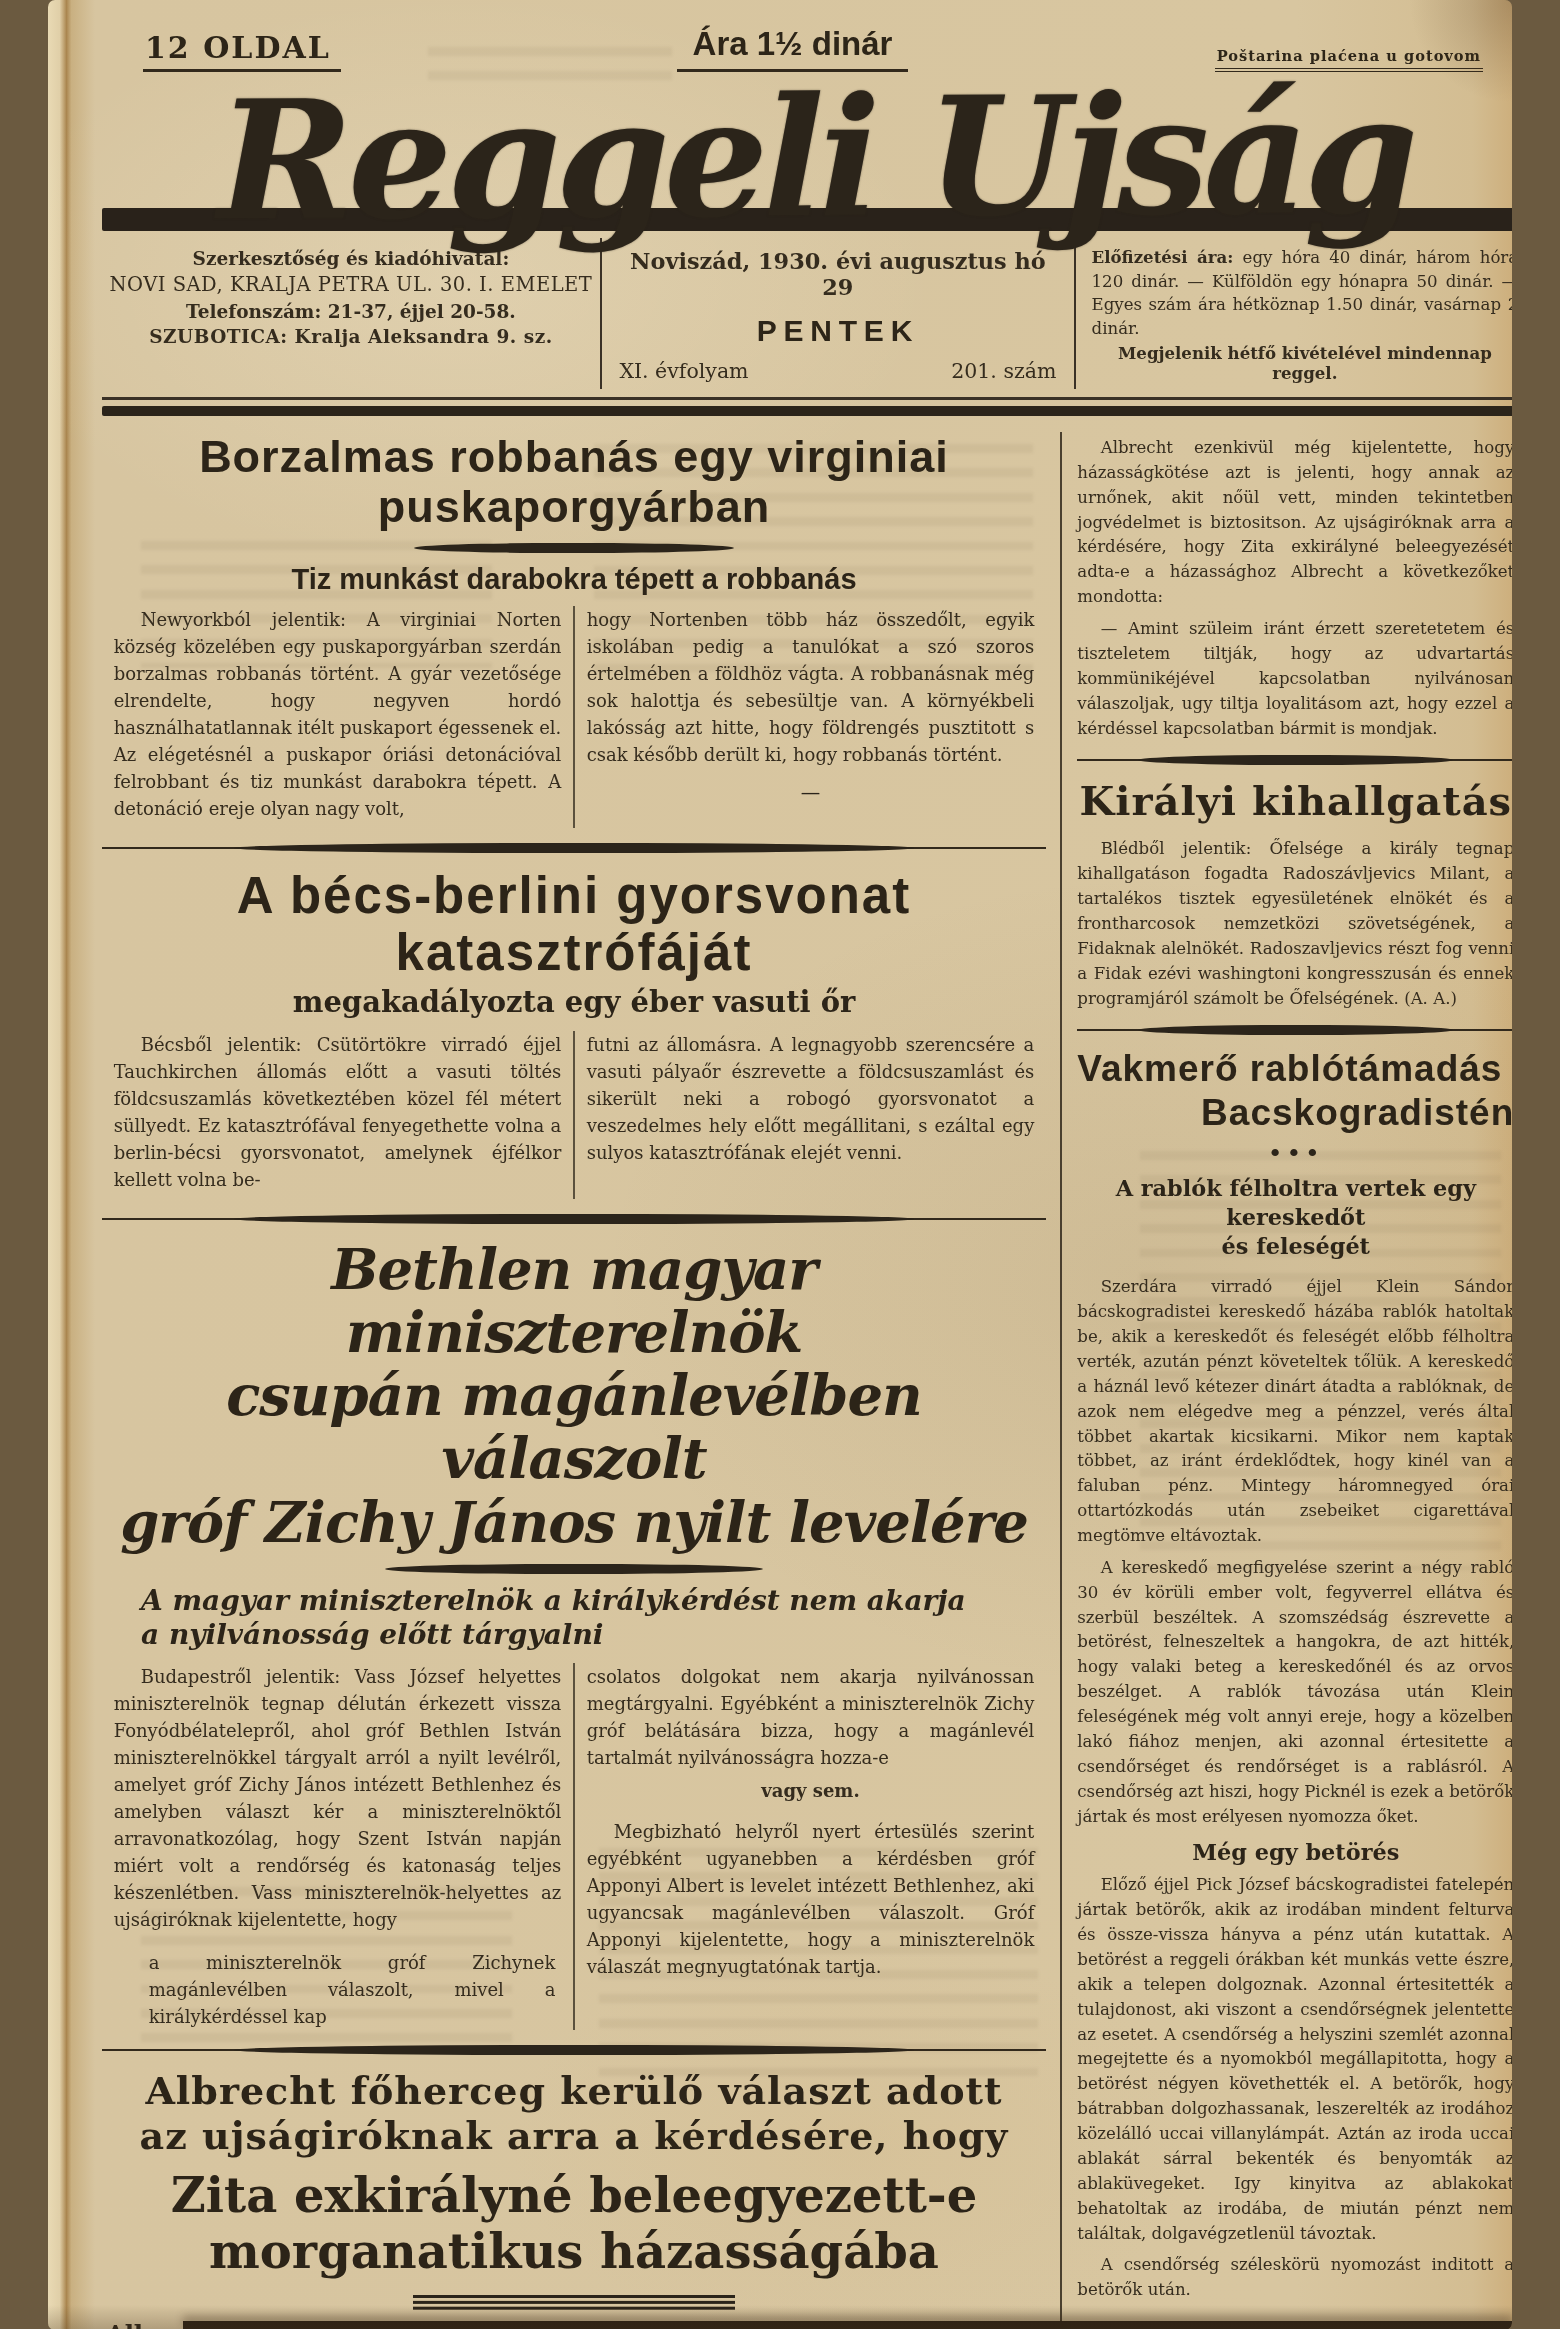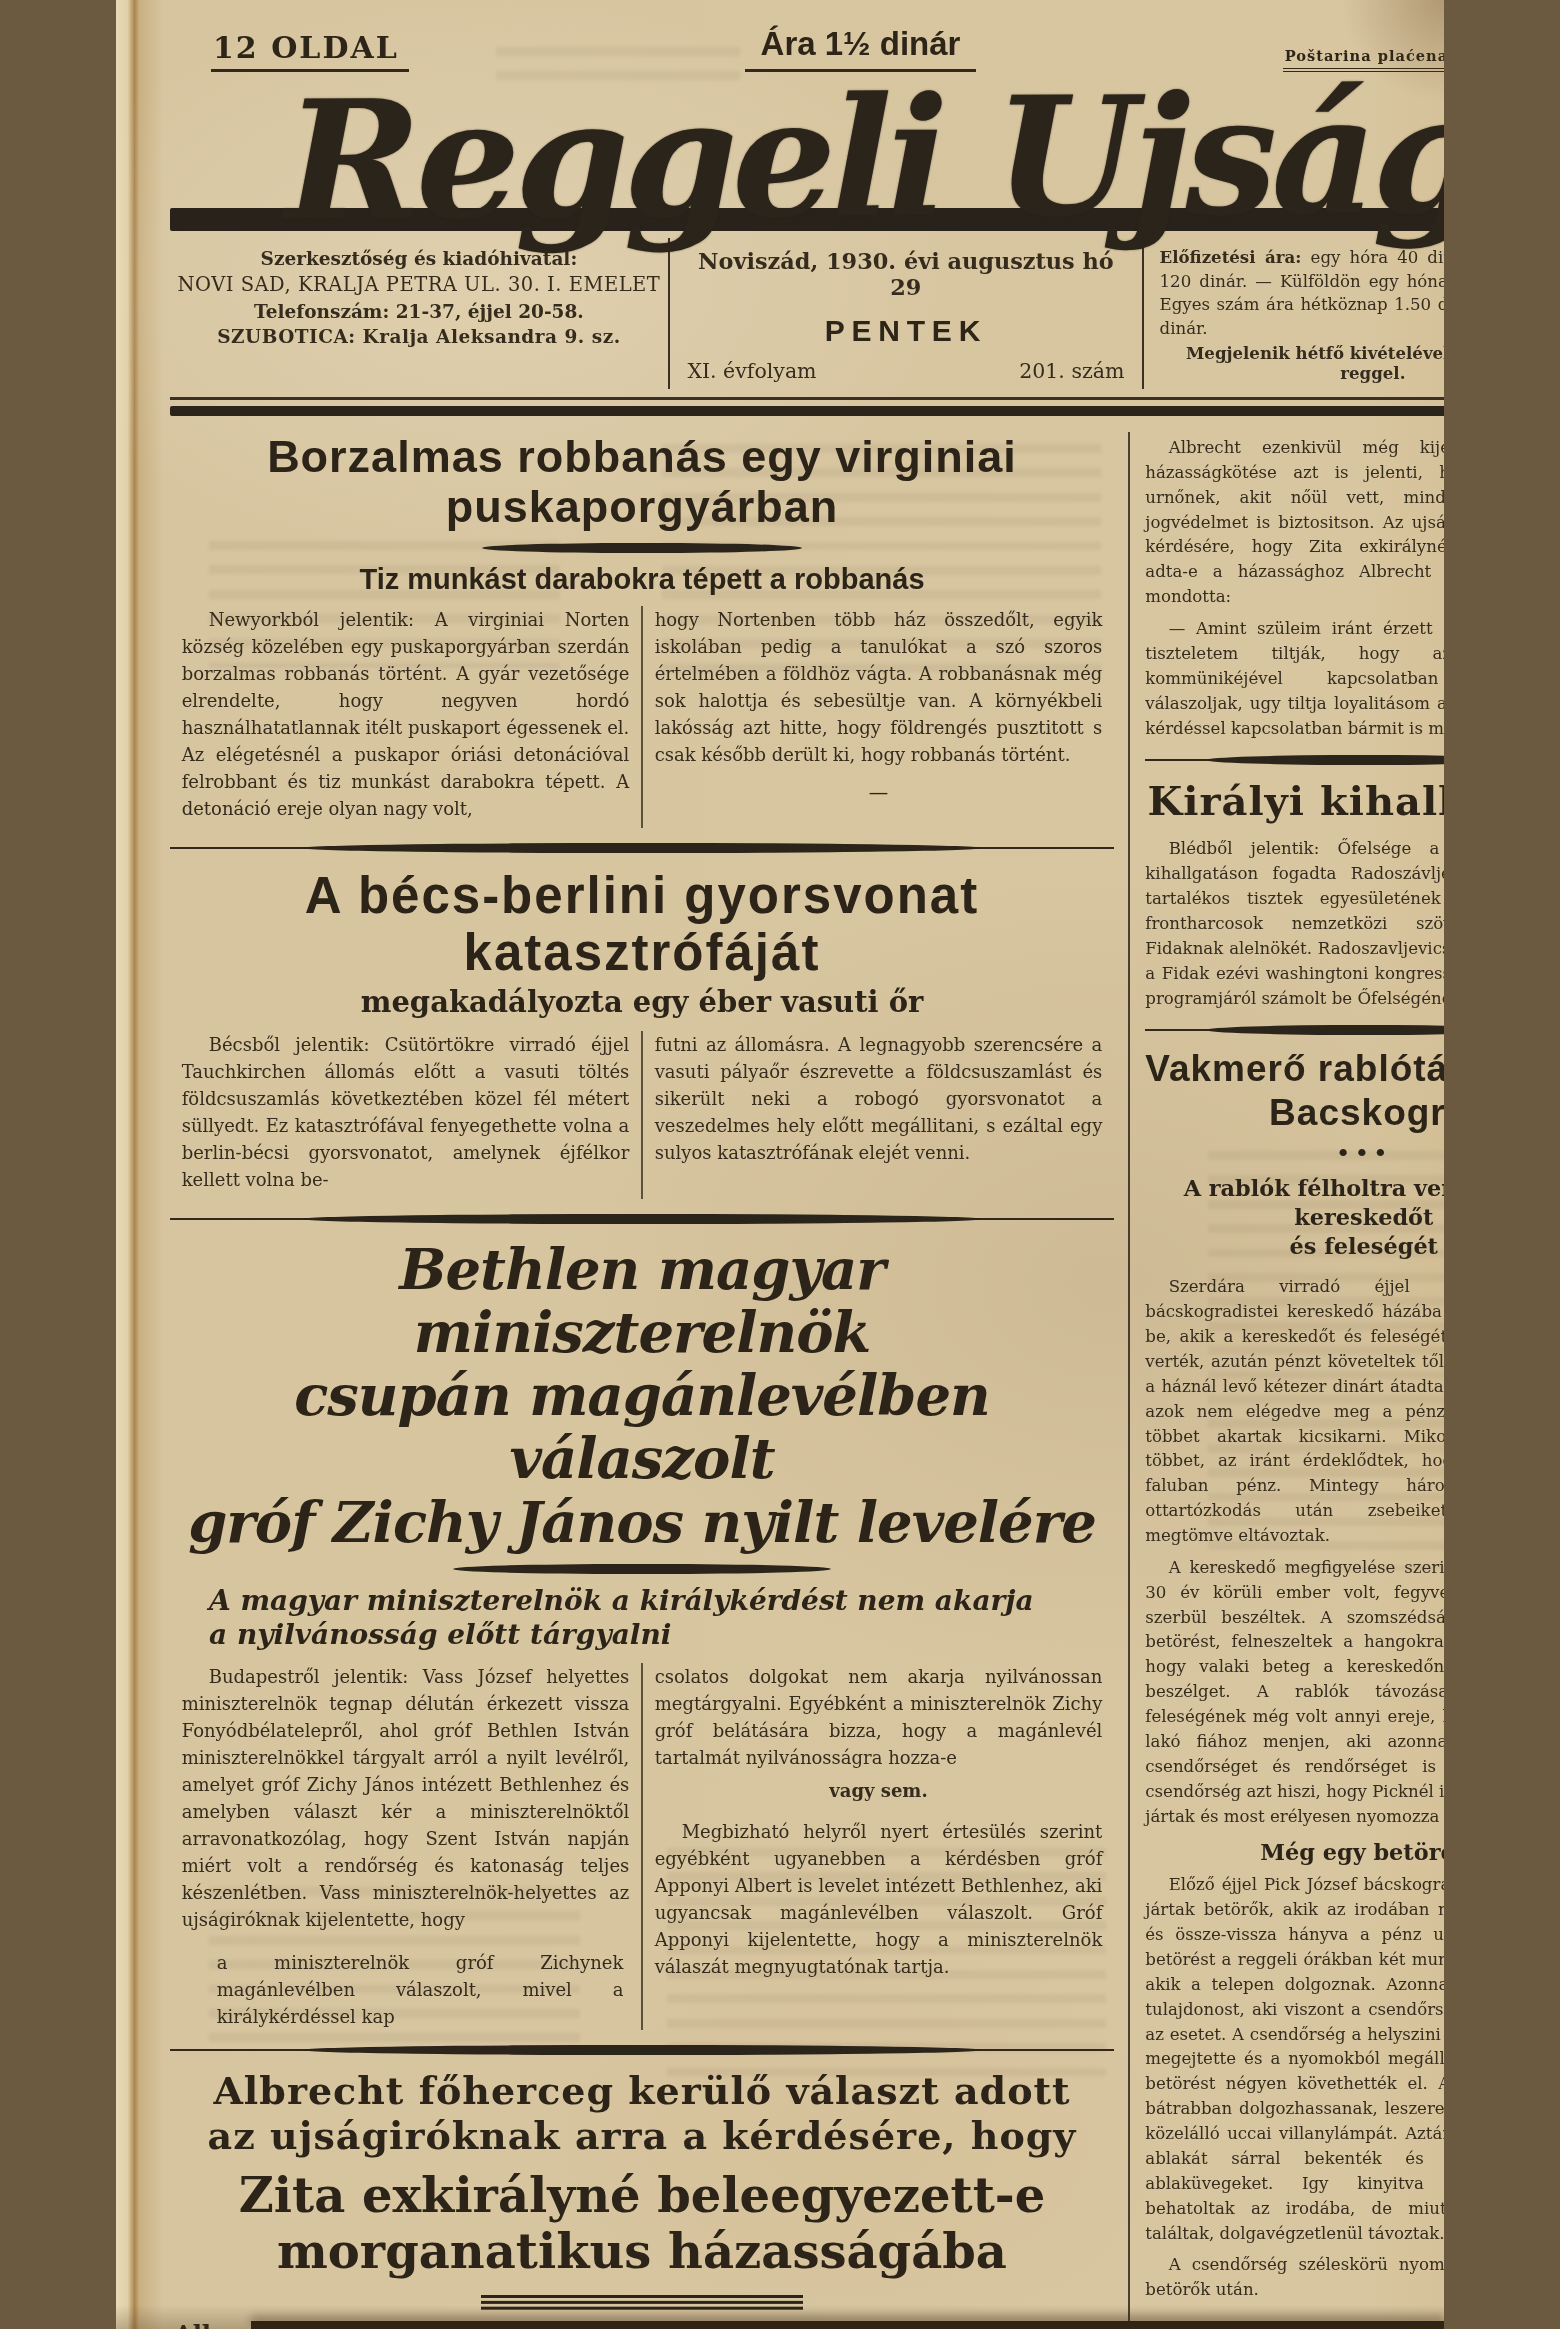--- a/index.html
+++ b/index.html
@@ -1,24 +1,25 @@
 <!DOCTYPE html>
 <html><head>
 <meta charset="utf-8">
 <title>Reggeli Ujság</title>
 <style>
   html,body{margin:0;padding:0;background:#6b5a40;}
   .paper{
-    position:relative;width:1328px;height:2330px;margin:0 auto;overflow:hidden;
+    position:relative;width:1464px;height:2330px;margin:0 auto;overflow:hidden;
     font-family:"DejaVu Serif",serif;color:#352c1e;
     background:
       radial-gradient(ellipse 683px 410px at 28% 12%, rgba(255,248,228,.20), rgba(0,0,0,0) 70%),
       radial-gradient(ellipse 780px 585px at 75% 55%, rgba(120,92,50,.10), rgba(0,0,0,0) 70%),
       radial-gradient(ellipse 488px 293px at 55% 92%, rgba(211,186,140,.35), rgba(0,0,0,0) 70%),
       linear-gradient(90deg,#e9dab4 0px,#e0cfa8 11.7px,#aa864f 18.5px,#c9b081 23.4px,#d7c5a0 47px,#d8c6a0 1248px,#d3bd92 1424px,#c7a066 1507px,#bd8f52 1560px);
+    border-radius: 7px;
   }
   .paper::after{content:"";position:absolute;inset:0;pointer-events:none;
     background:
       radial-gradient(circle 137px at 100% 0%, rgba(90,60,30,.30), rgba(0,0,0,0) 75%),
       linear-gradient(0deg, rgba(70,50,26,.28) 0px, rgba(0,0,0,0) 25px);}
   .bottom-edge{position:absolute;bottom:0;left:135px;right:0;height:8.8px;background:#2a2014;
     box-shadow:0 -4.9px 8.8px rgba(60,44,24,.35);}
   .ghost{position:absolute;pointer-events:none;opacity:.5;filter:blur(1.6px);
     background:repeating-linear-gradient(180deg, rgba(104,88,58,.17) 0 8.8px, rgba(0,0,0,0) 8.8px 24.4px);}
   .content{position:absolute;left:54px;top:25px;width:1426px;}

